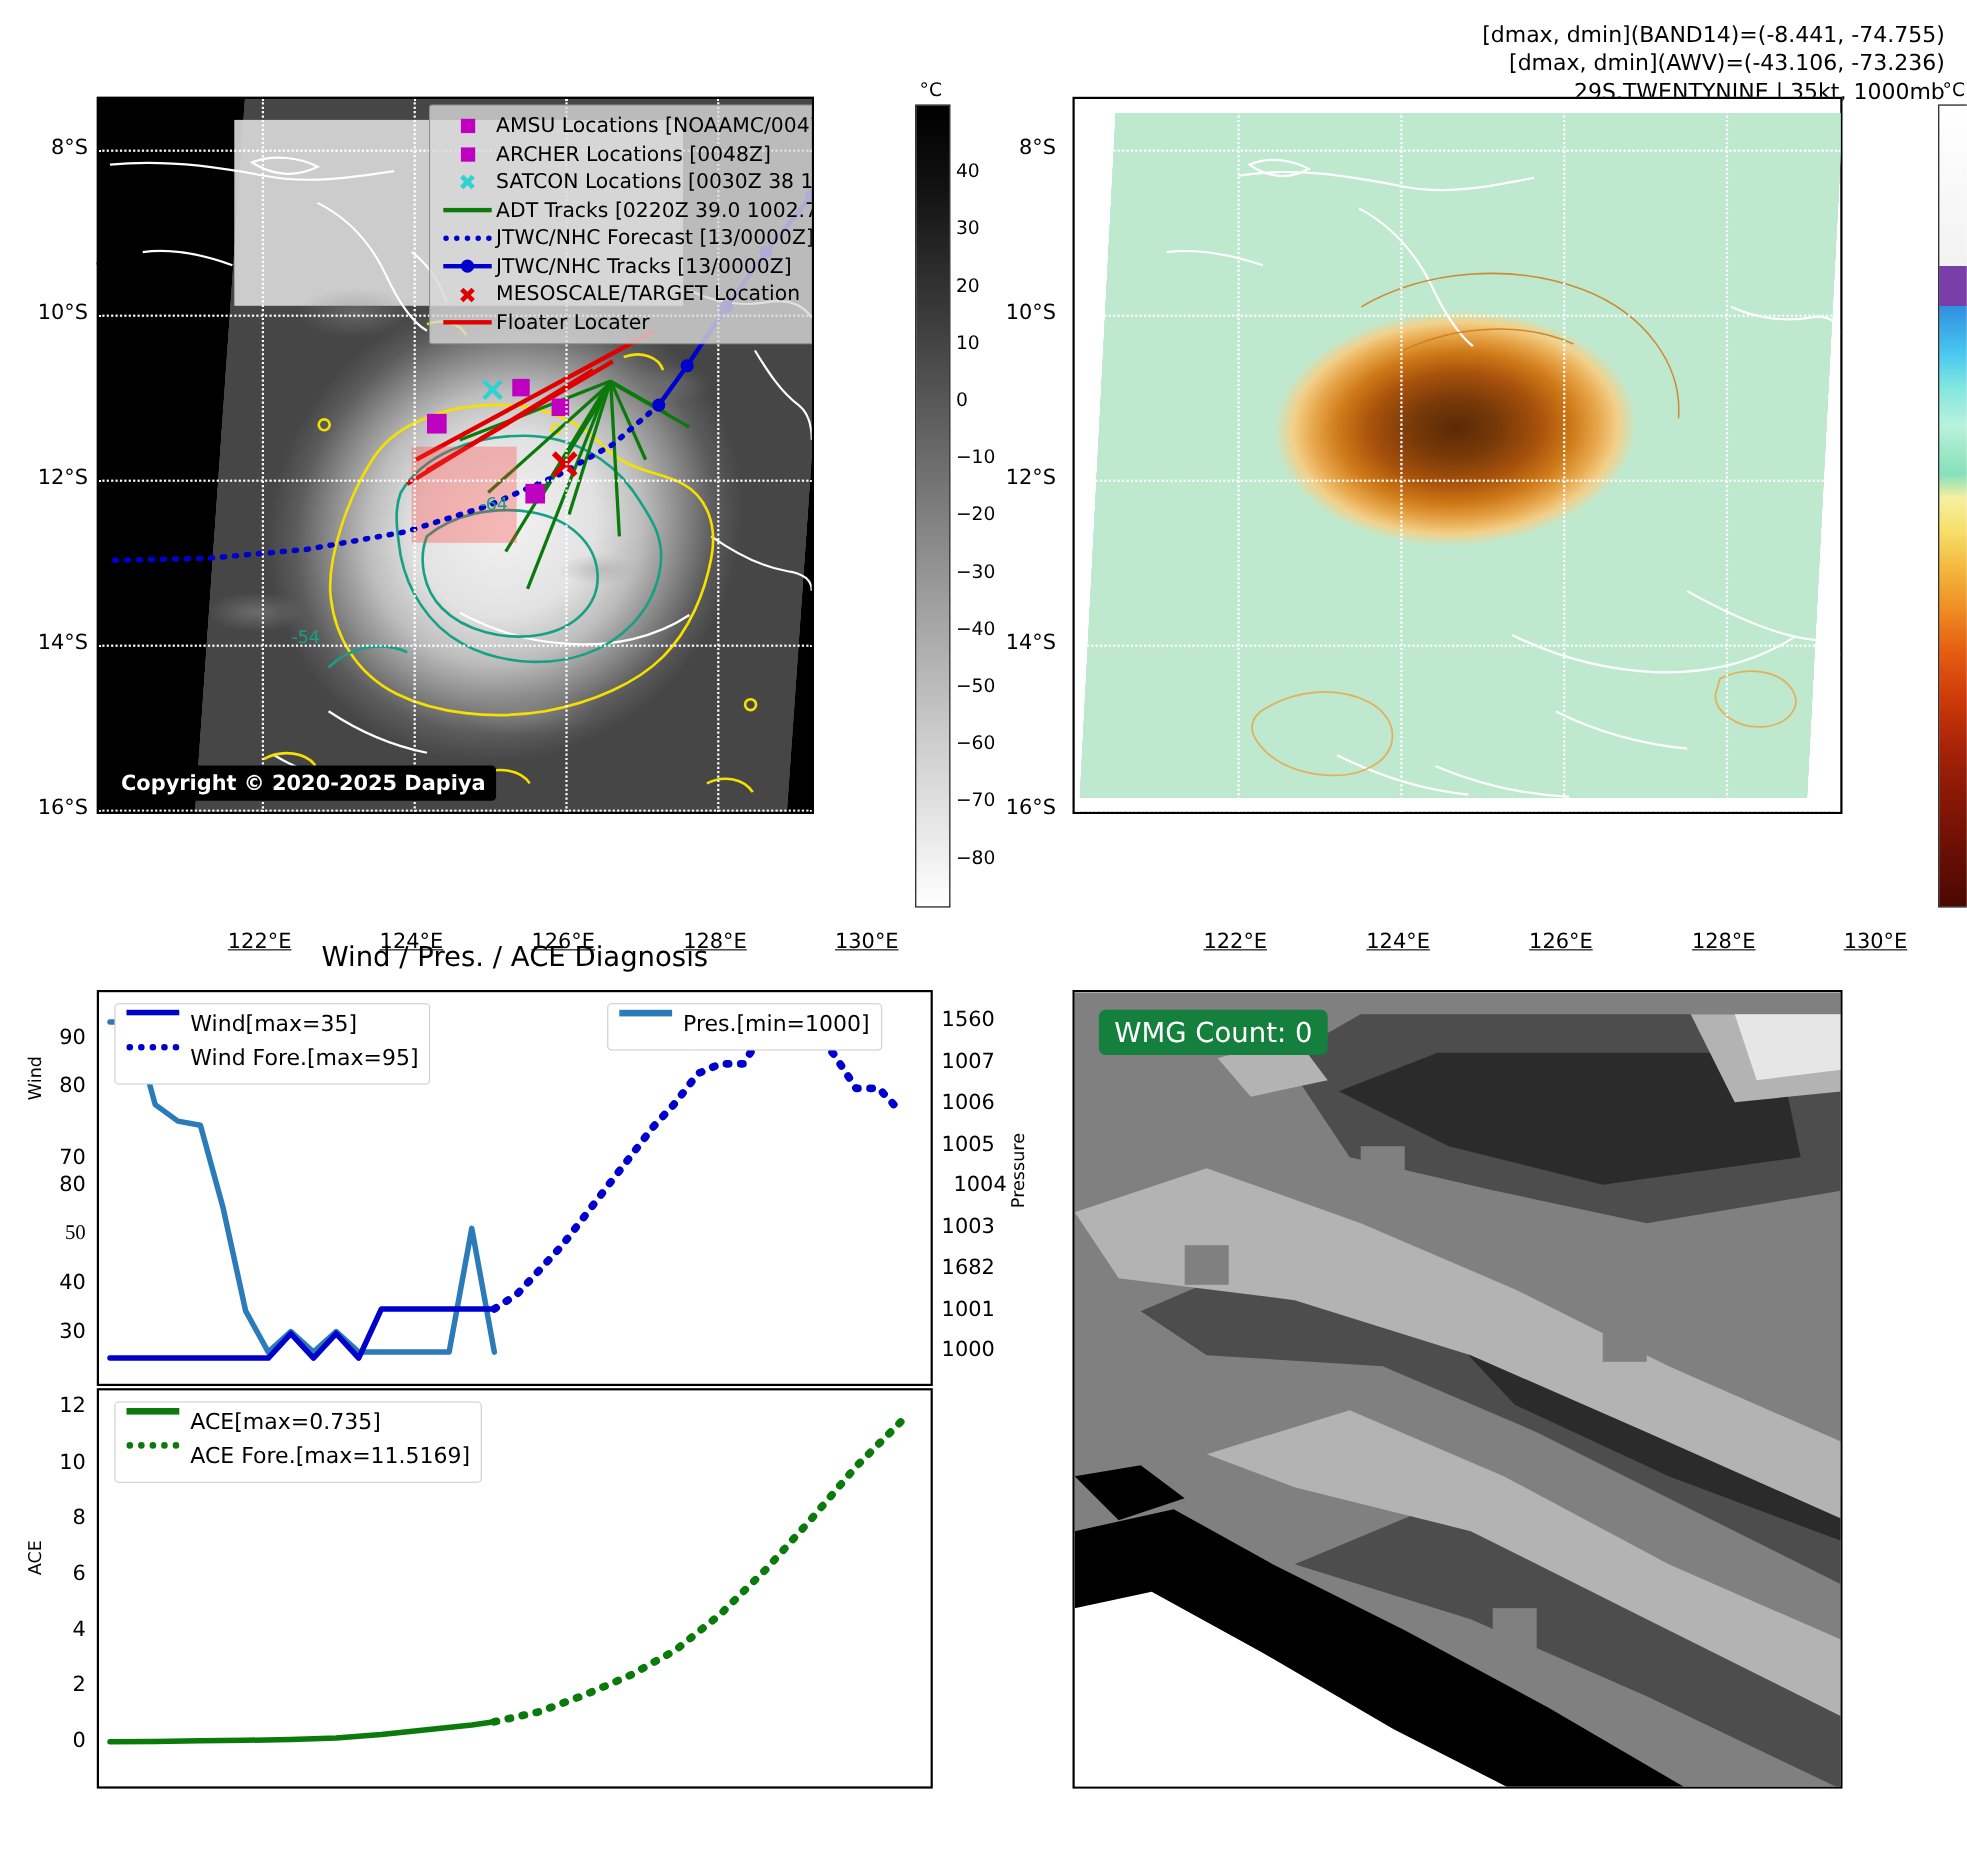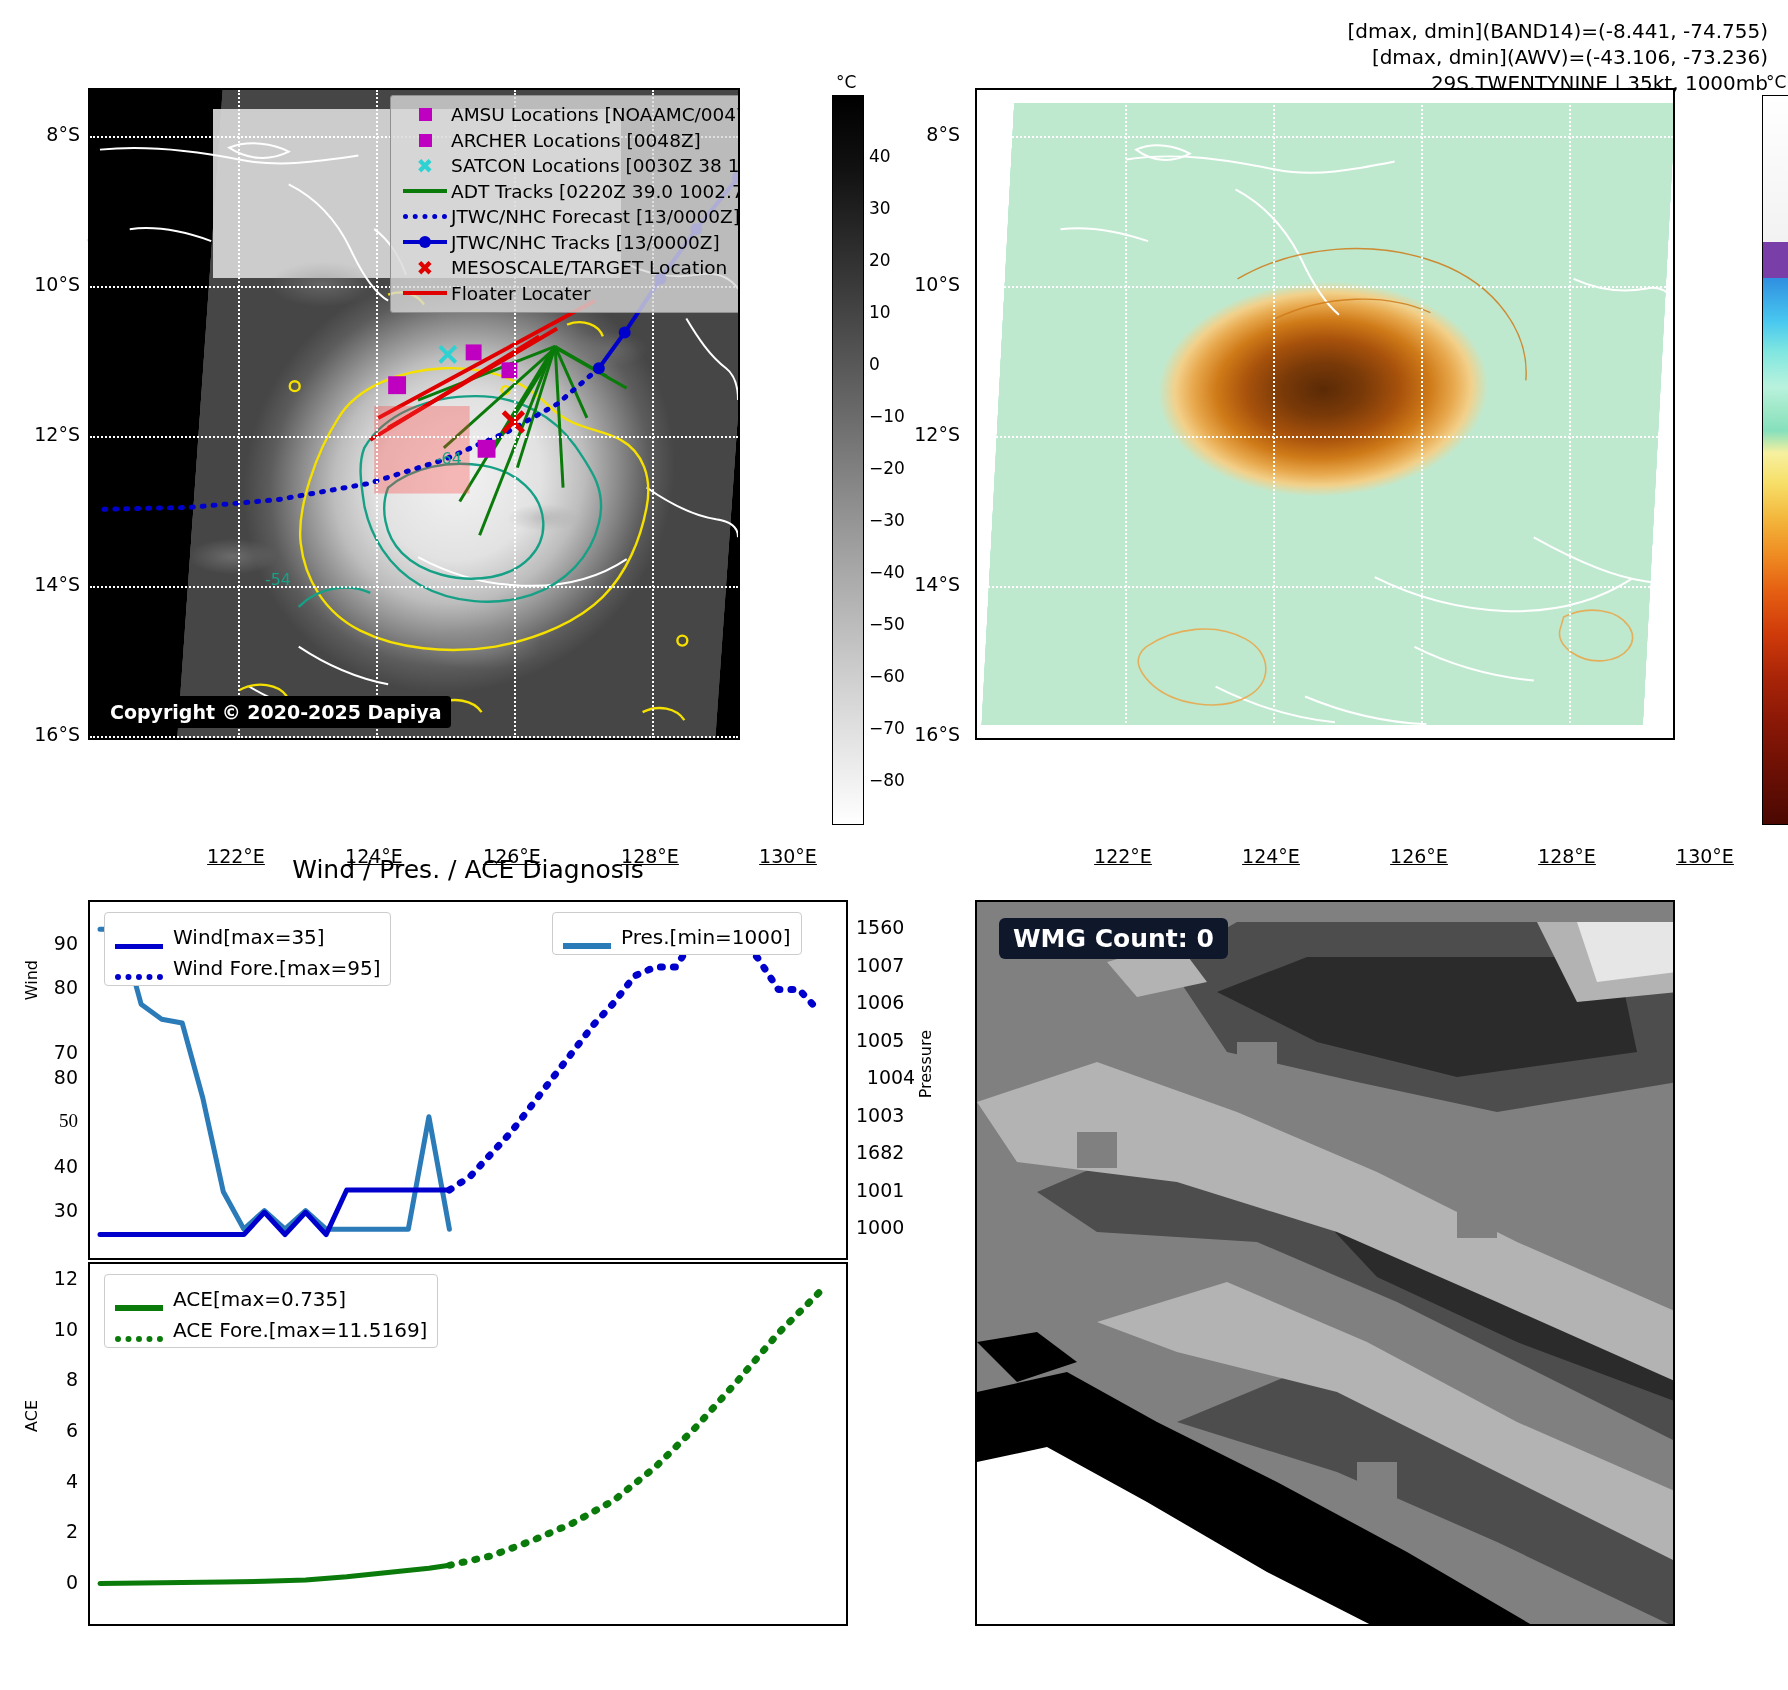--- a/index.html
+++ b/index.html
@@ -60,26 +60,26 @@
       radial-gradient(ellipse 26% 18% at 49% 46%,#5a2a06 0%,#7a3a08 24%,#a8520c 45%,#cf7a18 62%,#e8a94e 76%,#f2d08a 86%,#bfe9cf 96%),
       radial-gradient(ellipse 12% 9% at 27% 72%,#7a3a08 0%,#b4600f 40%,#e8a94e 70%,#bfe9cf 95%),
       radial-gradient(ellipse 9% 6% at 77% 68%,#8a4208 0%,#c06a10 45%,#f0c070 78%,#bfe9cf 96%),
       radial-gradient(ellipse 50% 42% at 50% 50%,#f3e0a8 0%,#cfeecd 42%,#a8e6c8 70%,#96e2c6 100%),
       linear-gradient(170deg,#8fe0c4 0%,#9ce6c9 40%,#a6e8cd 70%,#8fdfc2 100%);}
   
   #wind-panel{left:88px;top:900px;width:760px;height:360px;background:#fff;}
   #ace-panel{left:88px;top:1262px;width:760px;height:364px;background:#fff;}
   #diag-title{left:468px;top:855px;transform:translateX(-50%);font-size:25px;white-space:nowrap;}
   .plotlegend{position:absolute;background:#fff;border:1px solid #ccc;border-radius:4px;padding:5px 10px;font-size:20px;}
-  .plotlegend .row{display:flex;align-items:flex-end;height:31px;white-space:nowrap;}
+  .plotlegend .row{display:flex;align-items:flex-start;height:31px;white-space:nowrap;}
   .plotlegend .key{width:58px;flex:0 0 58px;display:flex;align-items:center;}
   .axlabel{position:absolute;font-size:16px;writing-mode:vertical-rl;transform:rotate(180deg);}
   
   #wmg-panel{left:975px;top:900px;width:700px;height:726px;background:#fff;}
-  #wmg-badge{position:absolute;left:22px;top:16px;background:#0f172a;color:#fff;font-weight:bold;font-size:25px;padding:6px 14px;border-radius:6px;white-space:nowrap;z-index:5;}
+  #wmg-badge{position:absolute;left:22px;top:16px;background:#15803d;color:#fff;font-weight:normal;font-size:25px;padding:6px 14px;border-radius:6px;white-space:nowrap;z-index:5;}
 </style>
 </head>
 <body>
 
 <div class="abs" id="title-block">
   <div>HIMAWARI-9 BAND14-DIAS TARGET AREA</div>
   <div>Time: 2025/04/13 03:10:00Z</div>
 </div>
 
 <div class="abs" id="header-right">

